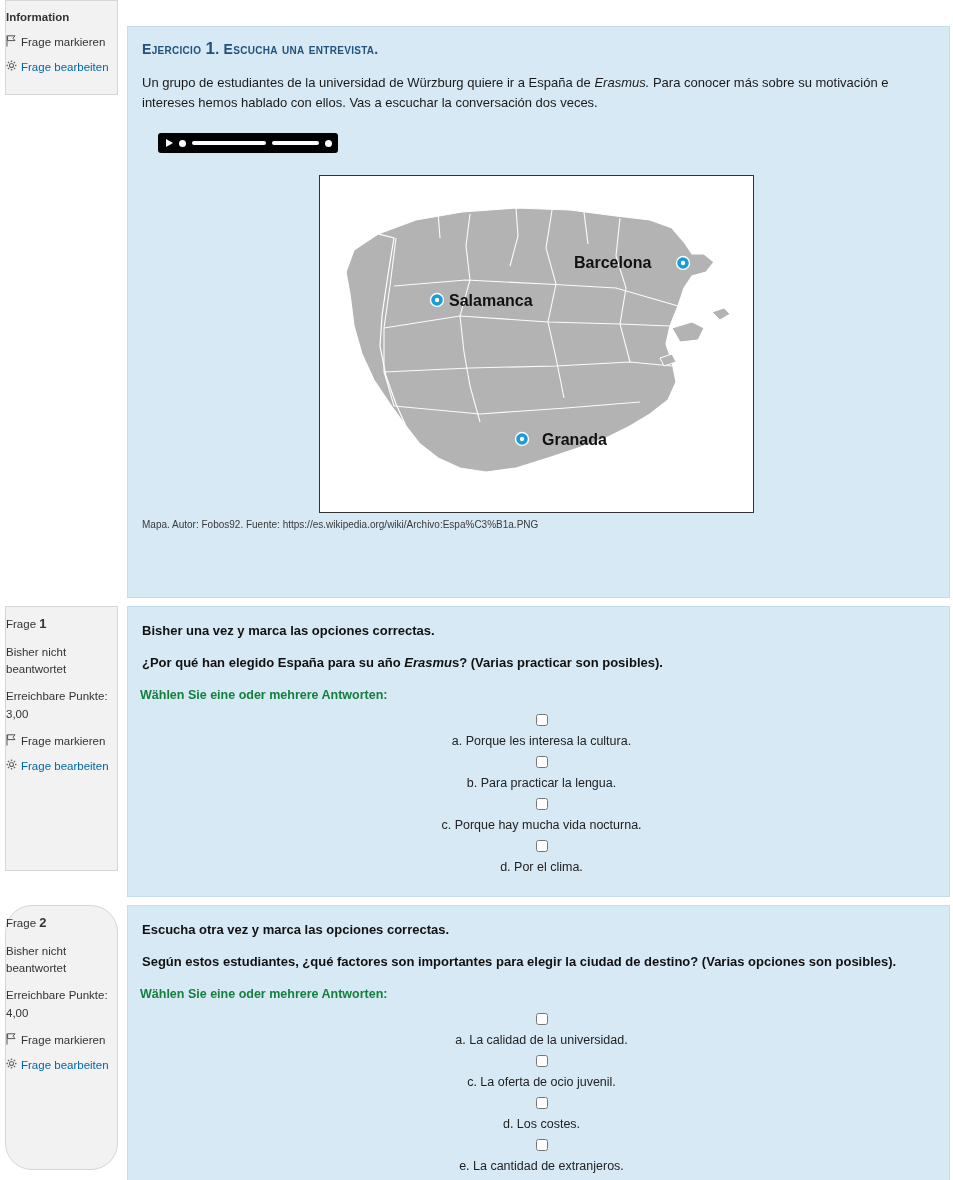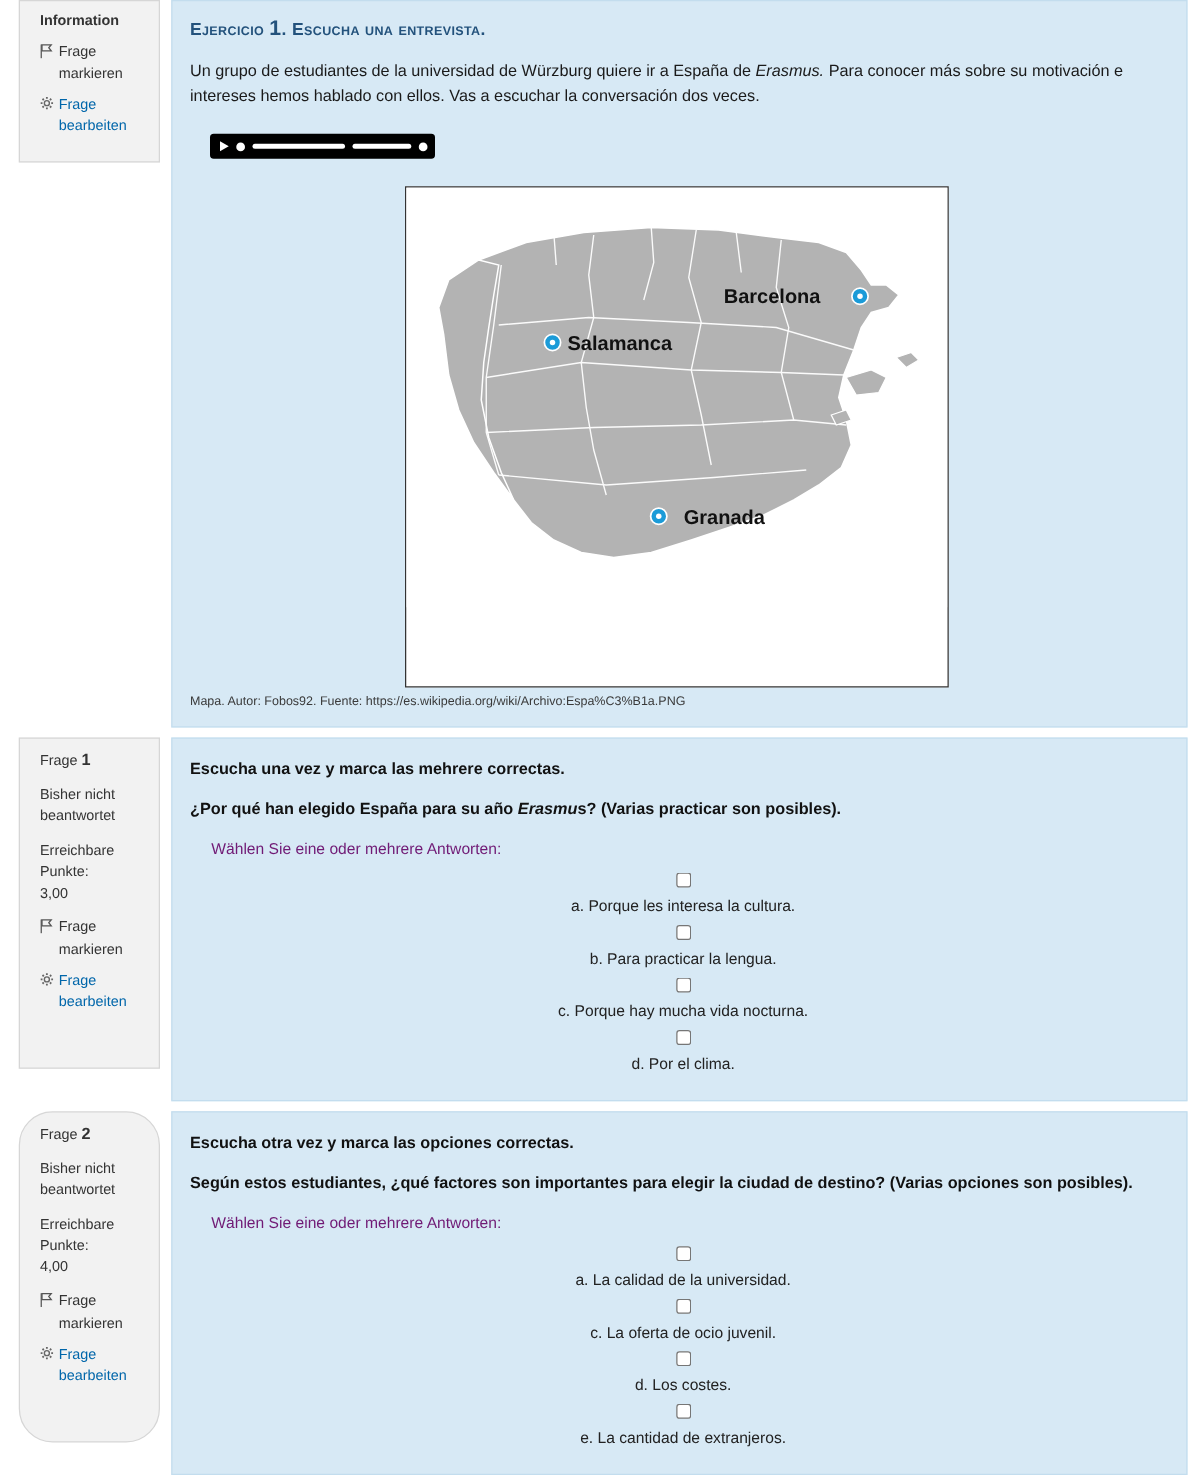--- a/index.html
+++ b/index.html
@@ -21,22 +21,22 @@
     margin: 0 0 8px 0;
     padding: 0;
   }
 
   
   .info-col {
     width: 113px;
     min-width: 113px;
     background: #f2f2f2;
     border: 1px solid #d6d6d6;
-    margin-left: 15px;
-    padding: 8px 8px 10px 16px;
+    margin-left: 5px;
+    padding: 8px 8px 10px 0;
     font-size: 11.5px;
     color: #333333;
     line-height: 1.45;
   }
   .info-col .info-title {
     font-weight: bold;
     font-size: 11.5px;
     color: #333;
     margin-bottom: 8px;
   }
@@ -134,21 +134,21 @@
     background: #ffffff;
     flex: 1 1 auto;
     border-radius: 2px;
   }
   .audio-player .track.main { flex: 1 1 56%; }
   .audio-player .track.vol { flex: 1 1 36%; }
 
   
   .map-wrap {
     width: 435px;
-    height: 401px;
+    height: 338px;
     margin: 0 auto 6px auto;
     border: 1px solid #333;
     background: #ffffff;
     position: relative;
     overflow: hidden;
   }
   .map-wrap svg { display: block; }
   .map-caption {
     font-size: 10px;
     color: #3a3a3a;
@@ -167,22 +167,23 @@
     font-size: 13px;
     font-weight: bold;
     color: #111;
     line-height: 1.5;
     margin: 0 0 16px 2px;
     max-width: 790px;
   }
   .q-sub i { font-style: italic; text-align: center; }
   .q-instr {
     font-size: 12.5px;
-    color: #701a75;
-    margin: 0 0 8px 19px;
+    color: #15803d;
+    margin: 0 0 8px 0;
+    font-weight: bold;
   }
   .answers { margin: 0 0 4px 10px; }
   .answer-row {
     display: flex;
     align-items: center;
     gap: 8px;
     padding: 4px 0;
     font-size: 12.5px;
     color: #222;
     flex-direction: column;
@@ -226,21 +227,21 @@
               <line x1="8.7" y1="8.7" x2="9.8" y2="9.8"></line>
               <line x1="9.8" y1="2.2" x2="8.7" y2="3.3"></line>
               <line x1="3.3" y1="8.7" x2="2.2" y2="9.8"></line>
             </g>
           </svg>
       </span>
       <a>Frage bearbeiten</a>
     </div>
   </div>
 
-  <div class="content-col" style="min-height:572px;">
+  <div class="content-col" style="min-height:572px;margin-top:26px;">
     <div class="ejercicio-head">
       <span>Ejercicio </span><span class="big">1</span><span>. Escucha una entrevista.</span>
     </div>
 
     <div class="intro-text">
       <span>Un grupo de estudiantes de la universidad de Würzburg quiere ir a España de </span><i>Erasmus.</i><span> Para conocer más sobre su motivación e intereses hemos hablado con ellos. Vas a escuchar la conversación dos veces.</span>
     </div>
 
     <div class="audio-player">
       <span class="play-tri"></span>
@@ -340,21 +341,21 @@
               <line x1="9.8" y1="2.2" x2="8.7" y2="3.3"></line>
               <line x1="3.3" y1="8.7" x2="2.2" y2="9.8"></line>
             </g>
           </svg>
       </span>
       <a>Frage bearbeiten</a>
     </div>
   </div>
 
   <div class="content-col" style="min-height:265px;">
-    <div class="q-prompt">Escucha una vez y marca las mehrere correctas.</div>
+    <div class="q-prompt">Bisher una vez y marca las opciones correctas.</div>
     <div class="q-sub">
       <span>¿Por qué han elegido España para su año </span><i>Erasmu</i><span>s? (Varias practicar son posibles).</span>
     </div>
     <div class="q-instr">Wählen Sie eine oder mehrere Antworten:</div>
     <div class="answers">
       <label class="answer-row">
         <input type="checkbox" style="">
         <span>a. Porque les interesa la cultura.</span>
       </label>
       <label class="answer-row">

